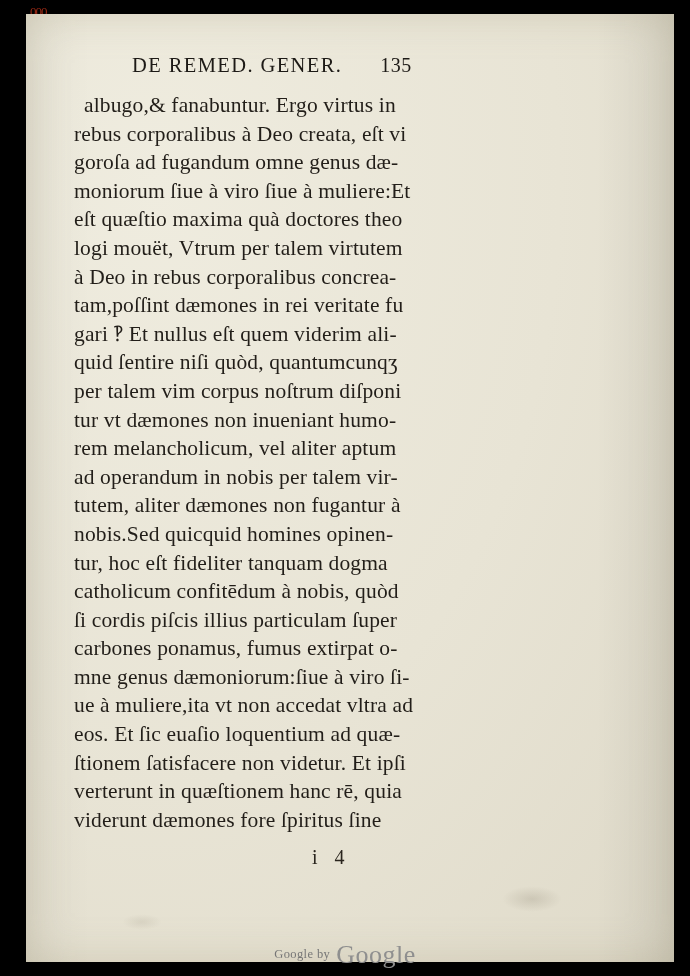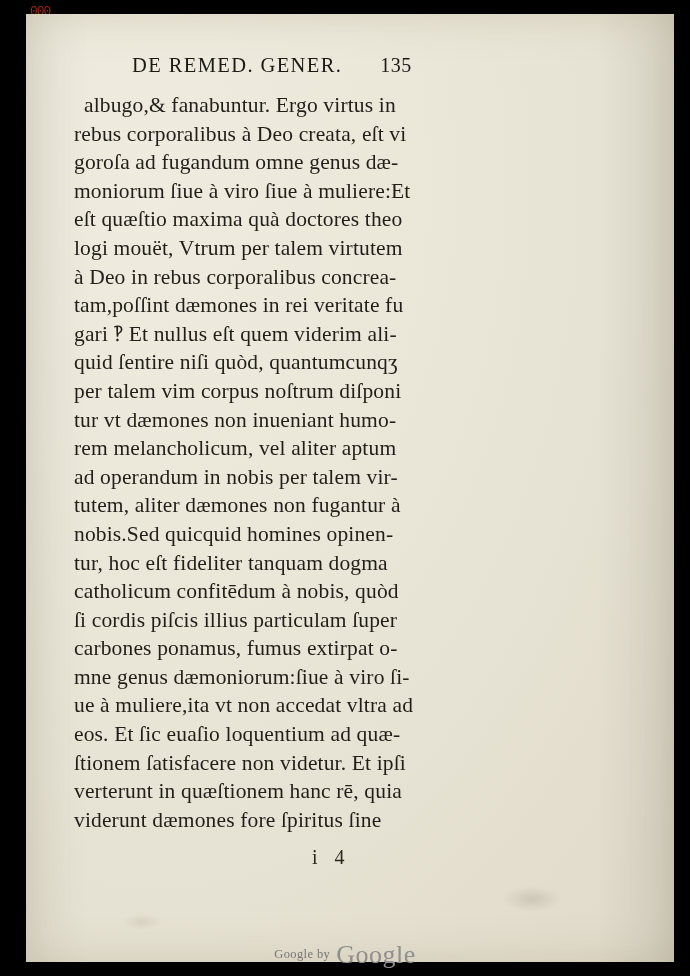--- a/index.html
+++ b/index.html
@@ -40,21 +40,21 @@
     pointer-events: none;
   }
   
   #corner-mark {
     position: absolute;
     left: 30px;
     top: 6px;
     width: 26px;
     height: 12px;
     color: #b33018;
-    font-family: Liberation Mono, monospace;
+    font-family: Liberation Serif, serif;
     font-size: 13px;
     letter-spacing: -1px;
     line-height: 12px;
     opacity: 0.85;
   }
   #text-block {
     position: absolute;
     left: 48px;
     top: 40px;
     width: 505px;

